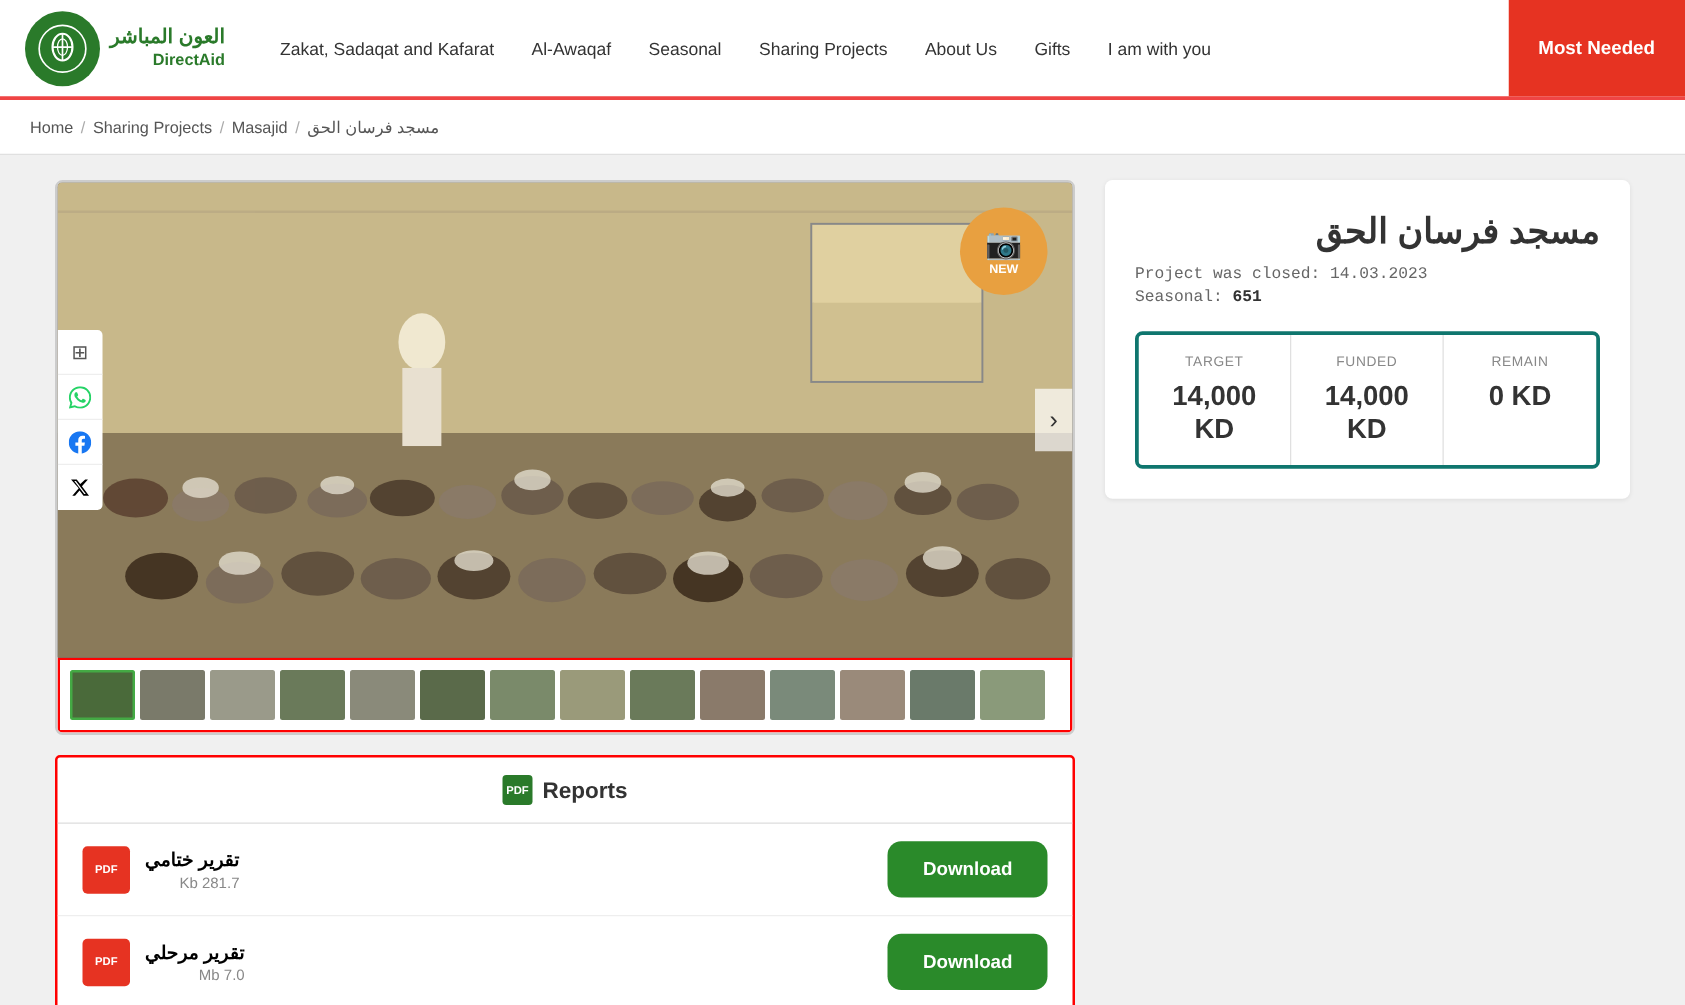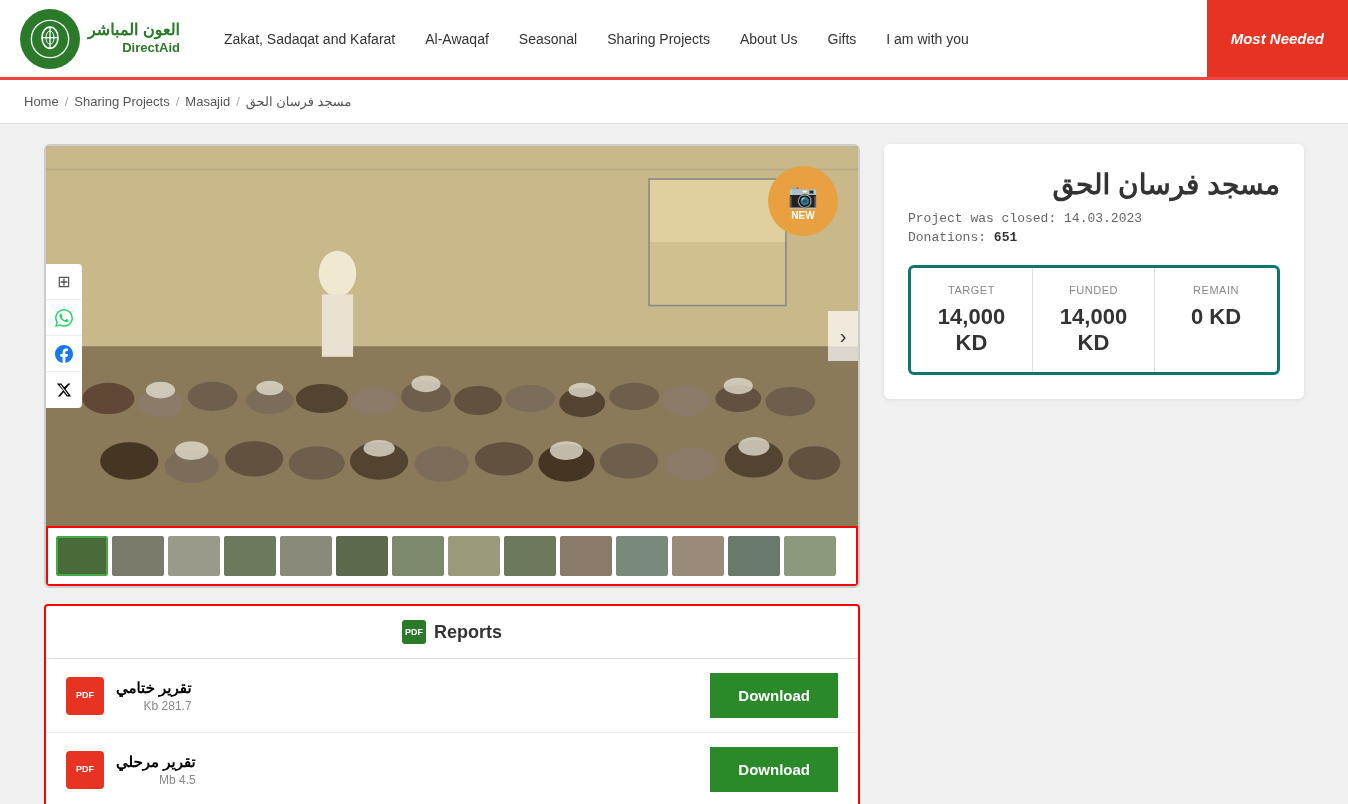--- a/index.html
+++ b/index.html
@@ -51,21 +51,20 @@
       border: none;
       padding: 14px 24px;
       font-size: 15px;
       font-weight: bold;
       cursor: pointer;
       white-space: nowrap;
       position: absolute;
       right: 0;
       top: 0;
       height: 100%;
-      font-style: italic;
     }
 
     
     .breadcrumb {
       background: #fff;
       padding: 14px 24px;
       font-size: 13px;
       color: #555;
       display: flex;
       align-items: center;
@@ -228,21 +227,21 @@
     .report-name { font-size: 15px; font-weight: bold; color: #000000; }
     .report-size { font-size: 12px; color: #888; }
     .download-btn {
       background: #2a8a2a;
       color: #fff;
       border: none;
       padding: 14px 28px;
       font-size: 15px;
       font-weight: bold;
       cursor: pointer;
-      border-radius: 0;
+      border-radius: 11px;
       white-space: nowrap;
     }
 
     
     .right-col {
       width: 420px;
       flex-shrink: 0;
     }
     .project-card {
       background: #fff;
@@ -465,35 +464,35 @@
         <button class="download-btn">Download</button>
       </div>
 
       <div class="report-row">
         <div class="report-left">
           <div class="pdf-icon-red">
             <span>PDF</span>
           </div>
           <div class="report-info">
             <span class="report-name">تقرير مرحلي</span>
-            <span class="report-size">4.5 Mb</span>
+            <span class="report-size">7.0 Mb</span>
           </div>
         </div>
         <button class="download-btn">Download</button>
       </div>
     </div>
 
   </div>
 
   <div class="right-col">
     <div class="project-card">
       <h1 class="project-title">مسجد فرسان الحق</h1>
       <p class="project-meta">Project was closed: 14.03.2023</p>
       <p class="project-meta">
-        <span>Donations:</span>
+        <span>Seasonal:</span>
         <strong>651</strong>
       </p>
 
       <div class="stats-grid">
         <div class="stat-item">
           <div class="stat-label">TARGET</div>
           <div class="stat-value">14,000 KD</div>
         </div>
         <div class="stat-item">
           <div class="stat-label">FUNDED</div>

